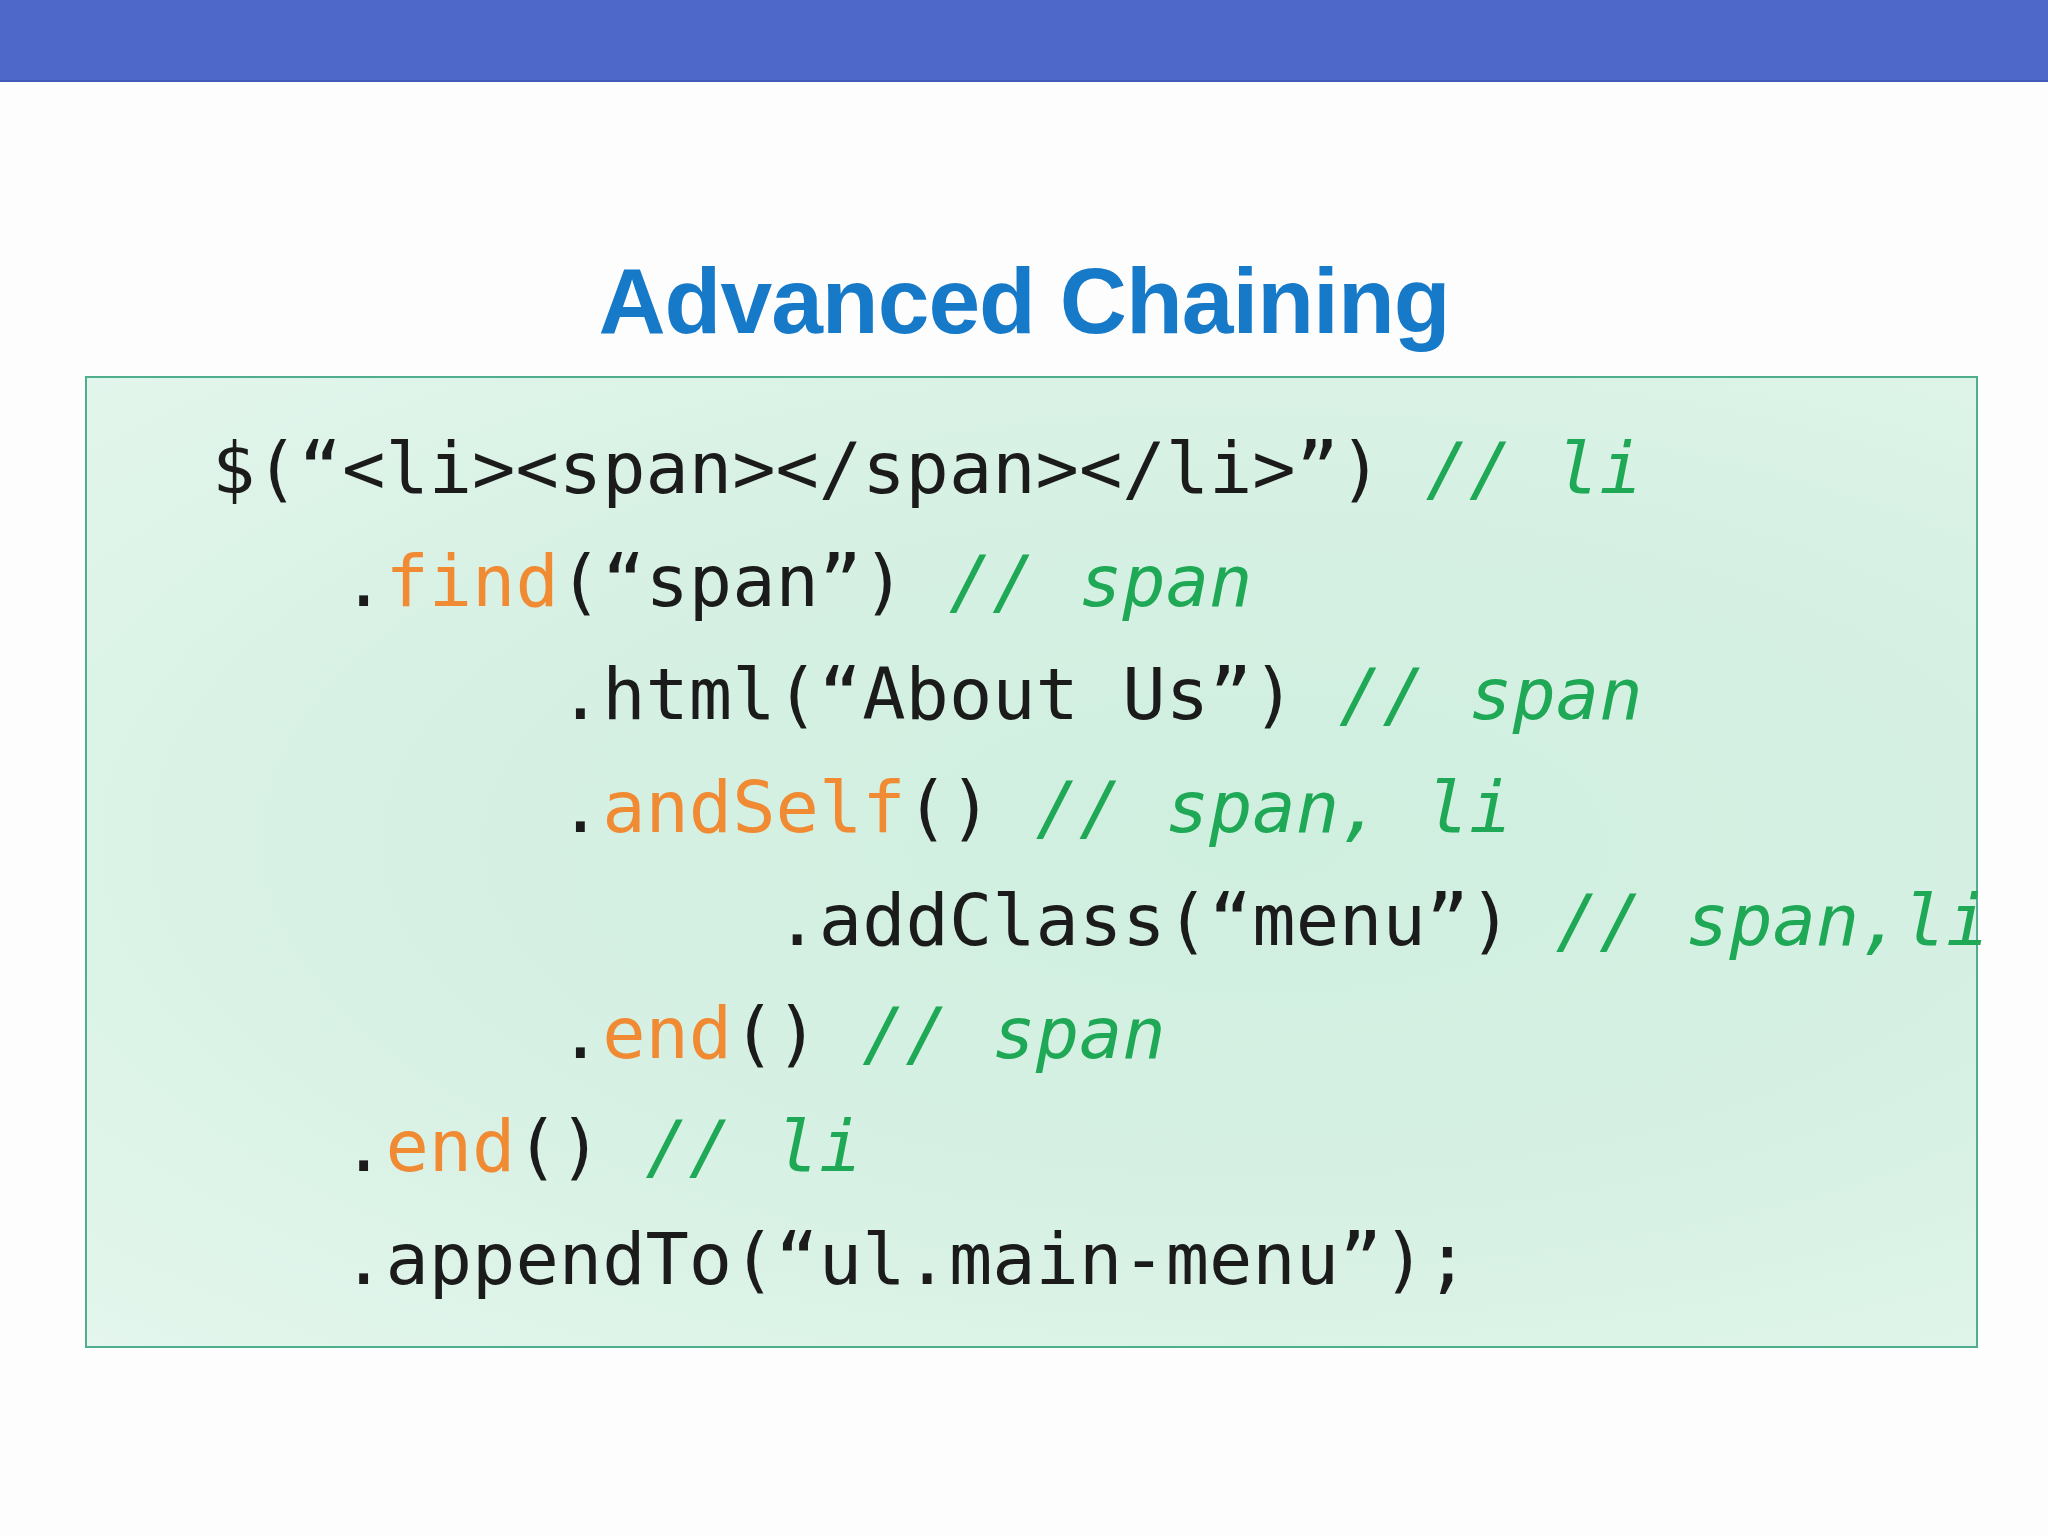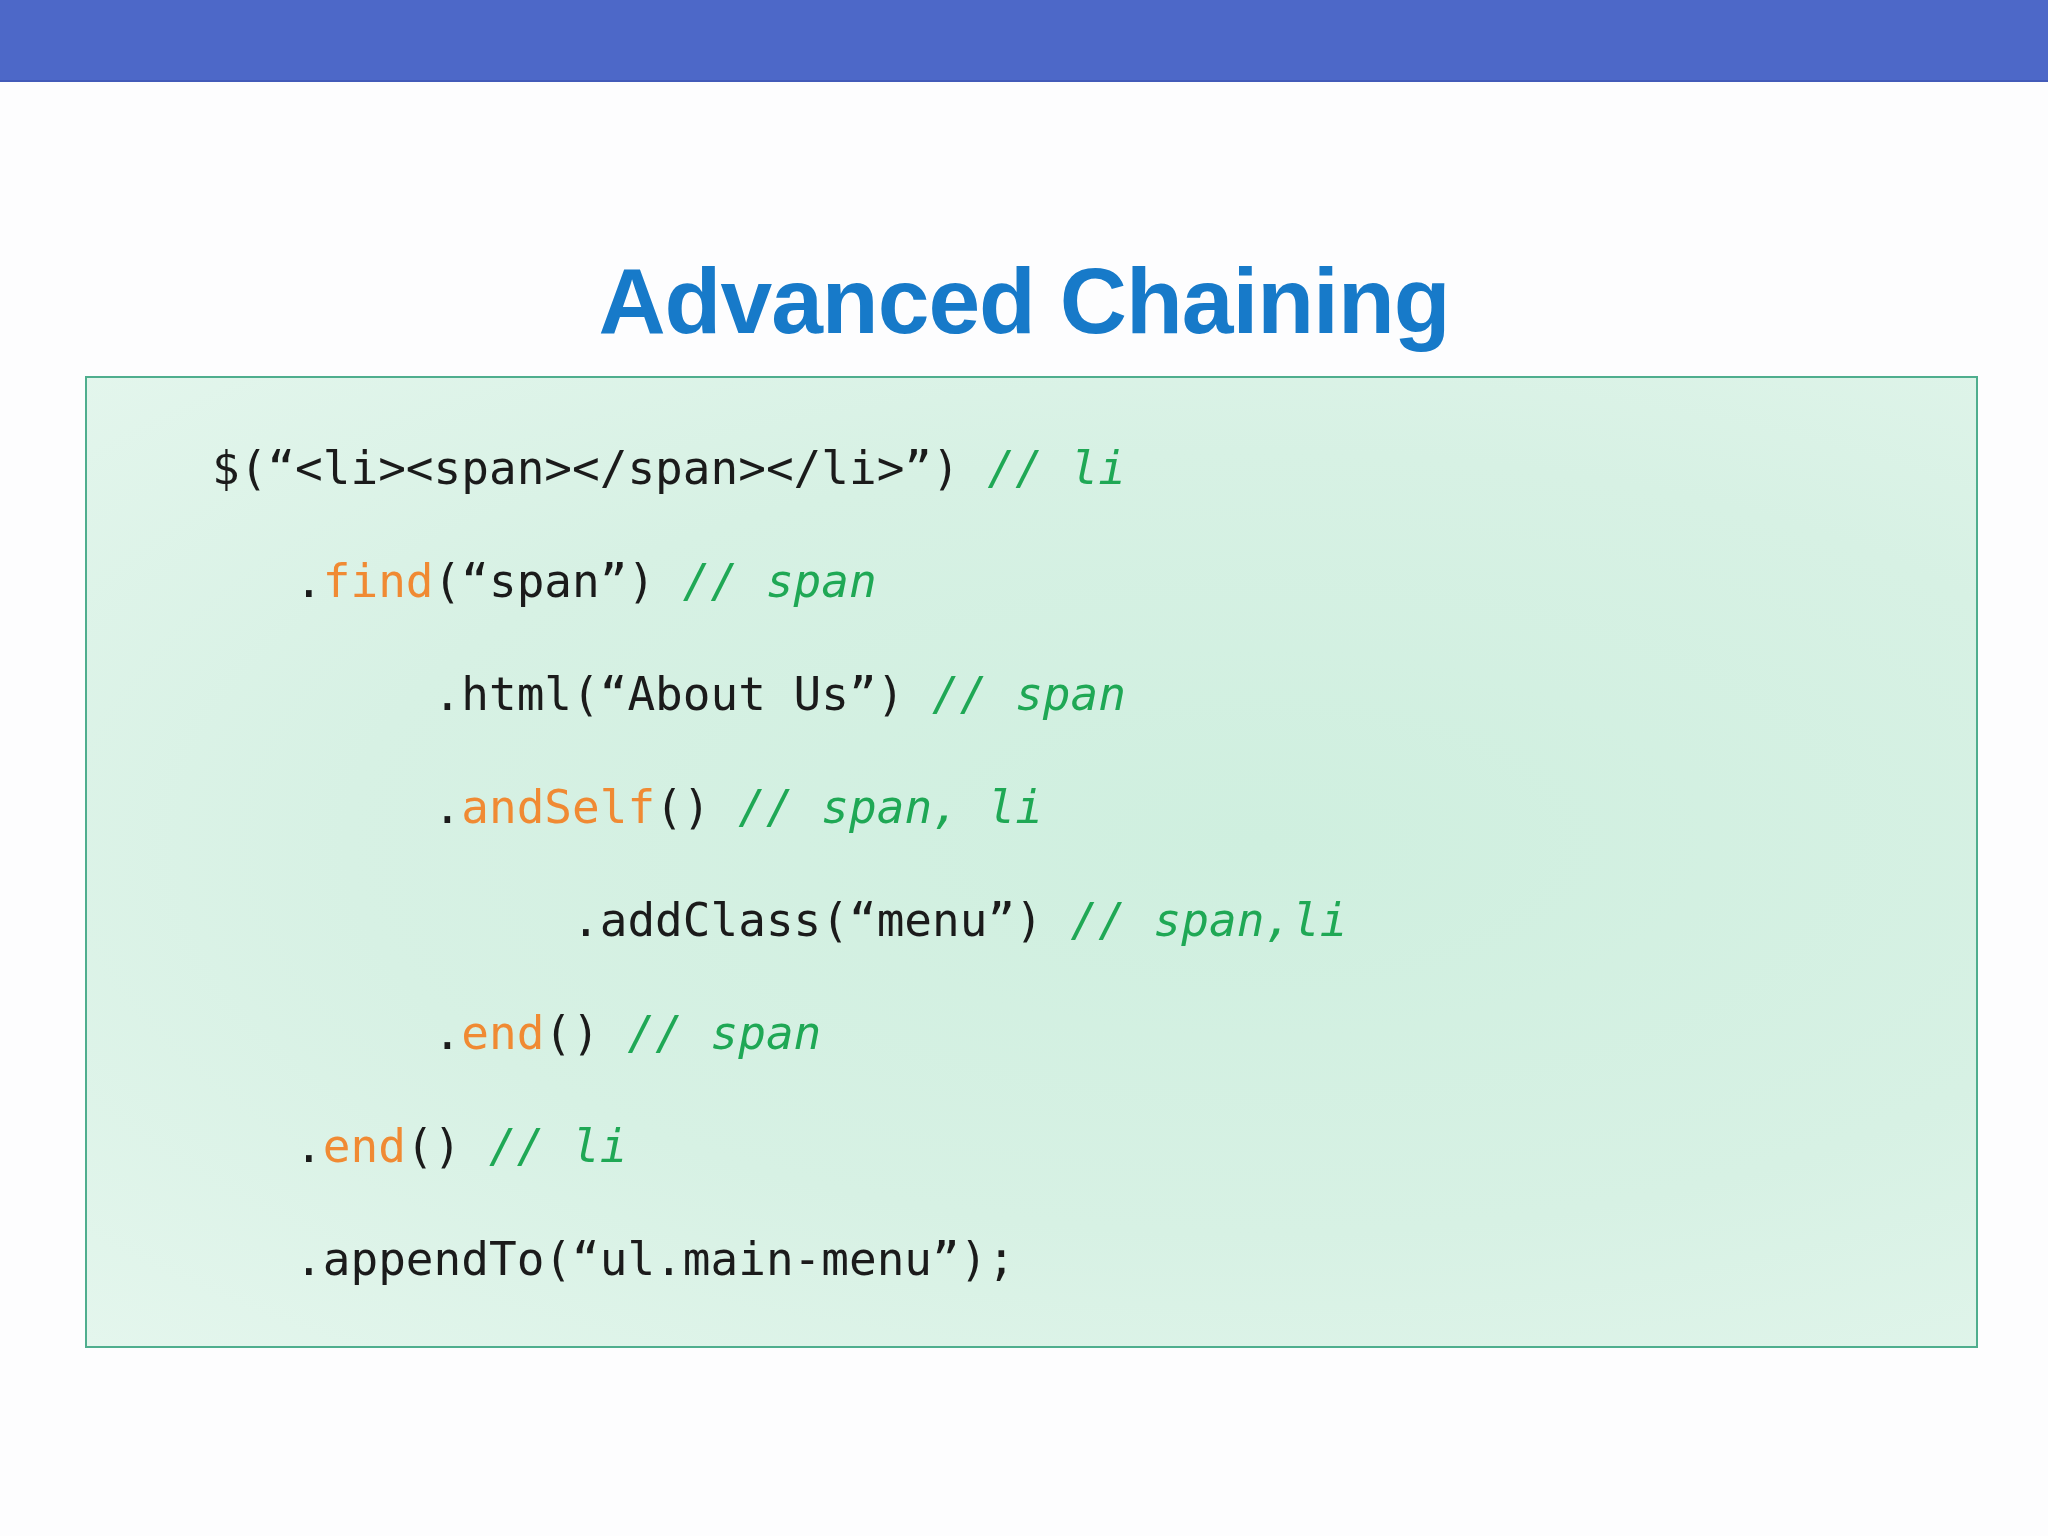--- a/index.html
+++ b/index.html
@@ -38,21 +38,21 @@
     height: 972px;
     box-sizing: border-box;
     border: 2px solid var(--box-border);
     background:
       radial-gradient(ellipse at 62% 48%, var(--box-bg-dark) 0%, var(--box-bg-mid) 55%, var(--box-bg-light) 100%);
   }
   .code-block {
     margin: 0;
     padding: 34px 10px 0 125px;
     font-family: "DejaVu Sans Mono", monospace;
-    font-size: 46px;
+    font-size: 72px;
     line-height: 113px;
     white-space: pre;
     color: var(--code-text);
   }
   .code-line { white-space: pre; }
   .seg-code    { color: var(--code-text); }
   .seg-method  { color: var(--method-orange); margin-top: 6px; }
   .seg-comment { color: var(--comment-green); font-style: italic; }
 </style>
 </head>

